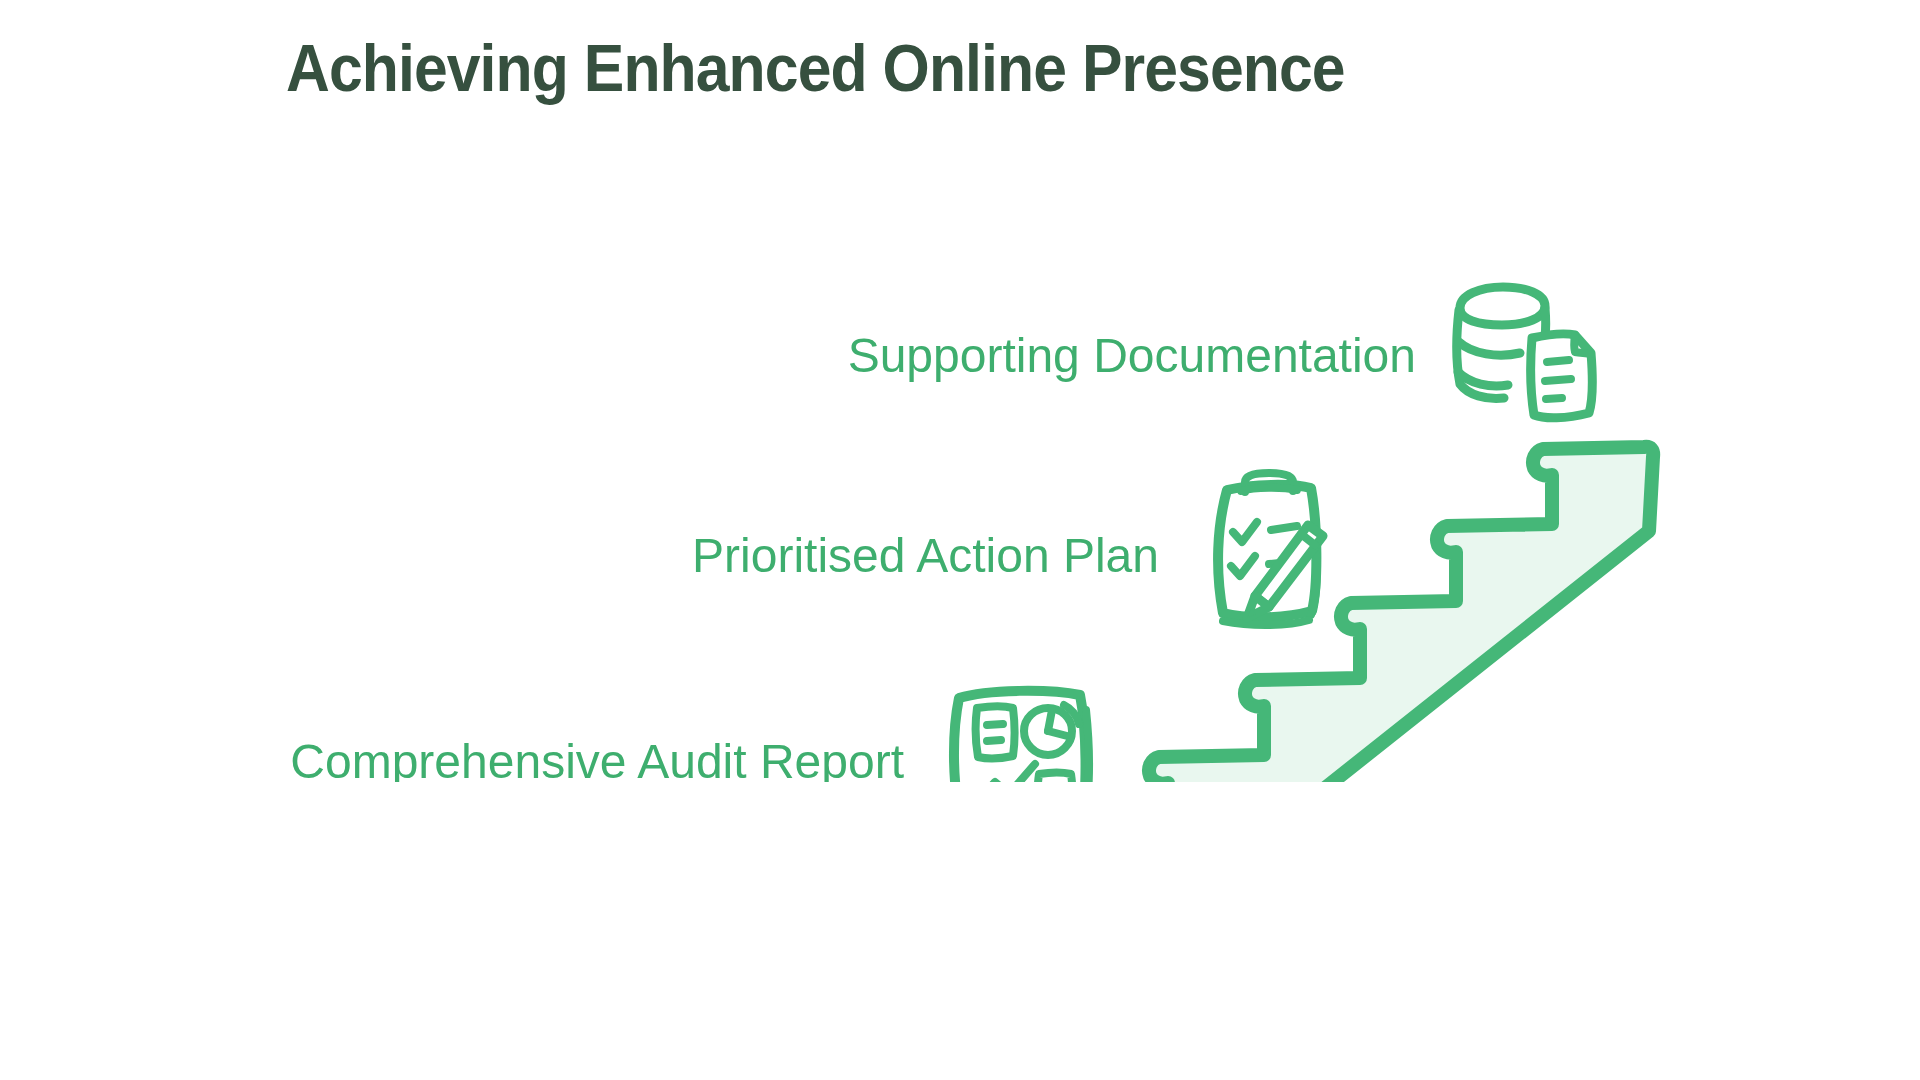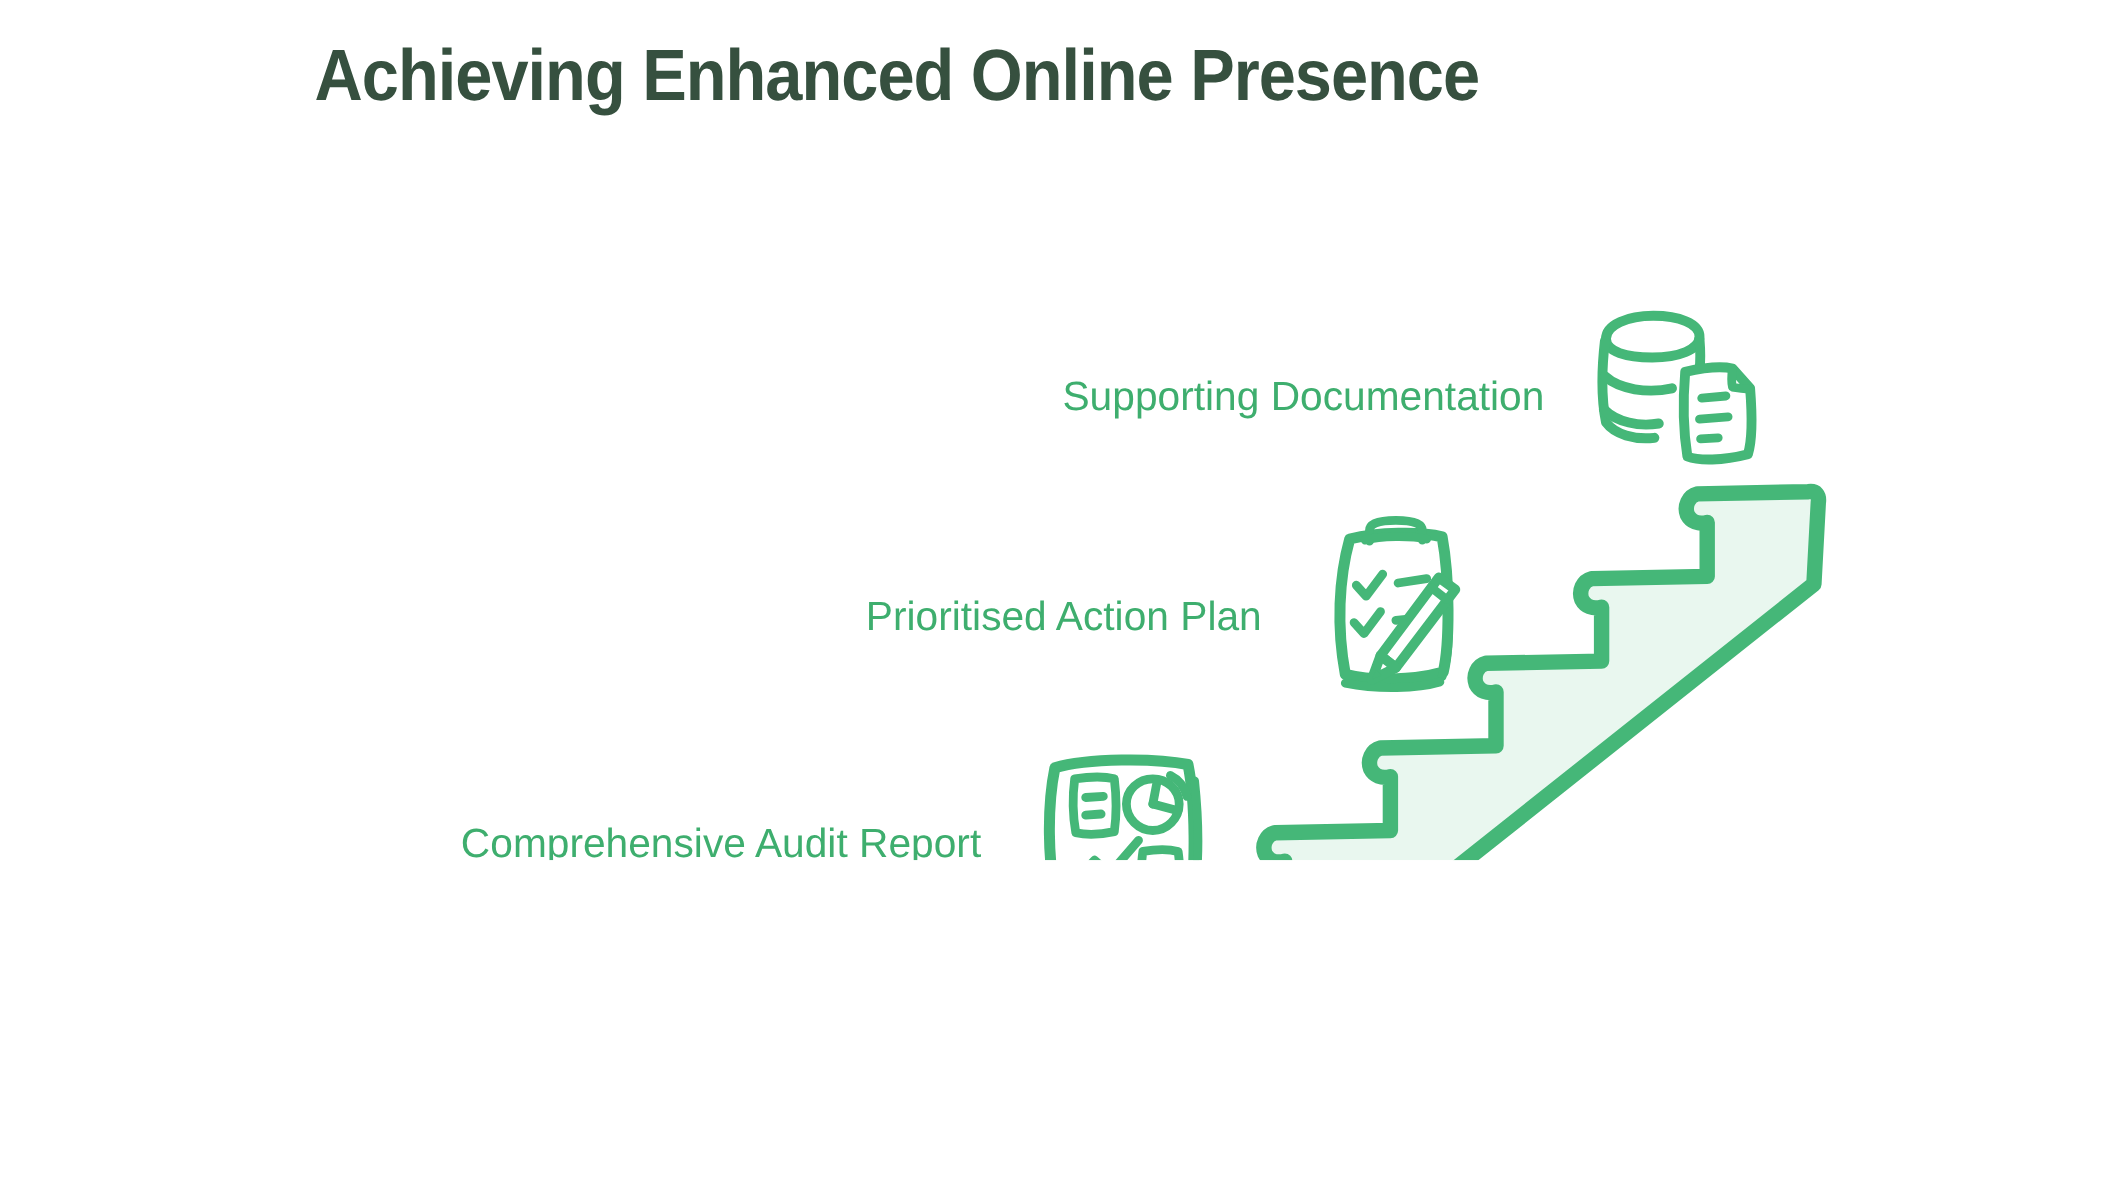--- a/index.html
+++ b/index.html
@@ -17,22 +17,22 @@
     font-size:66px;
     font-weight:700;
     letter-spacing:-1px;
     color:var(--title-text,#36503f);
     transform:scaleX(0.92);
     transform-origin:left top;
     white-space:nowrap;
   }
   .step-label{
     position:absolute;
-    margin:16px;
-    font-size:37px;
+    margin:4px;
+    font-size:48px;
     font-weight:400;
     line-height:1.15;
     color:var(--label-text,#3eae6e);
     white-space:nowrap;
     text-align:right;
   }
   .label-supporting{ top:324px; right:500px; }
   .label-prioritised{ top:524px; right:757px; }
   .label-comprehensive{ top:730px; right:1012px; }
   .stairs-svg{ position:absolute; left:0; top:0; }

